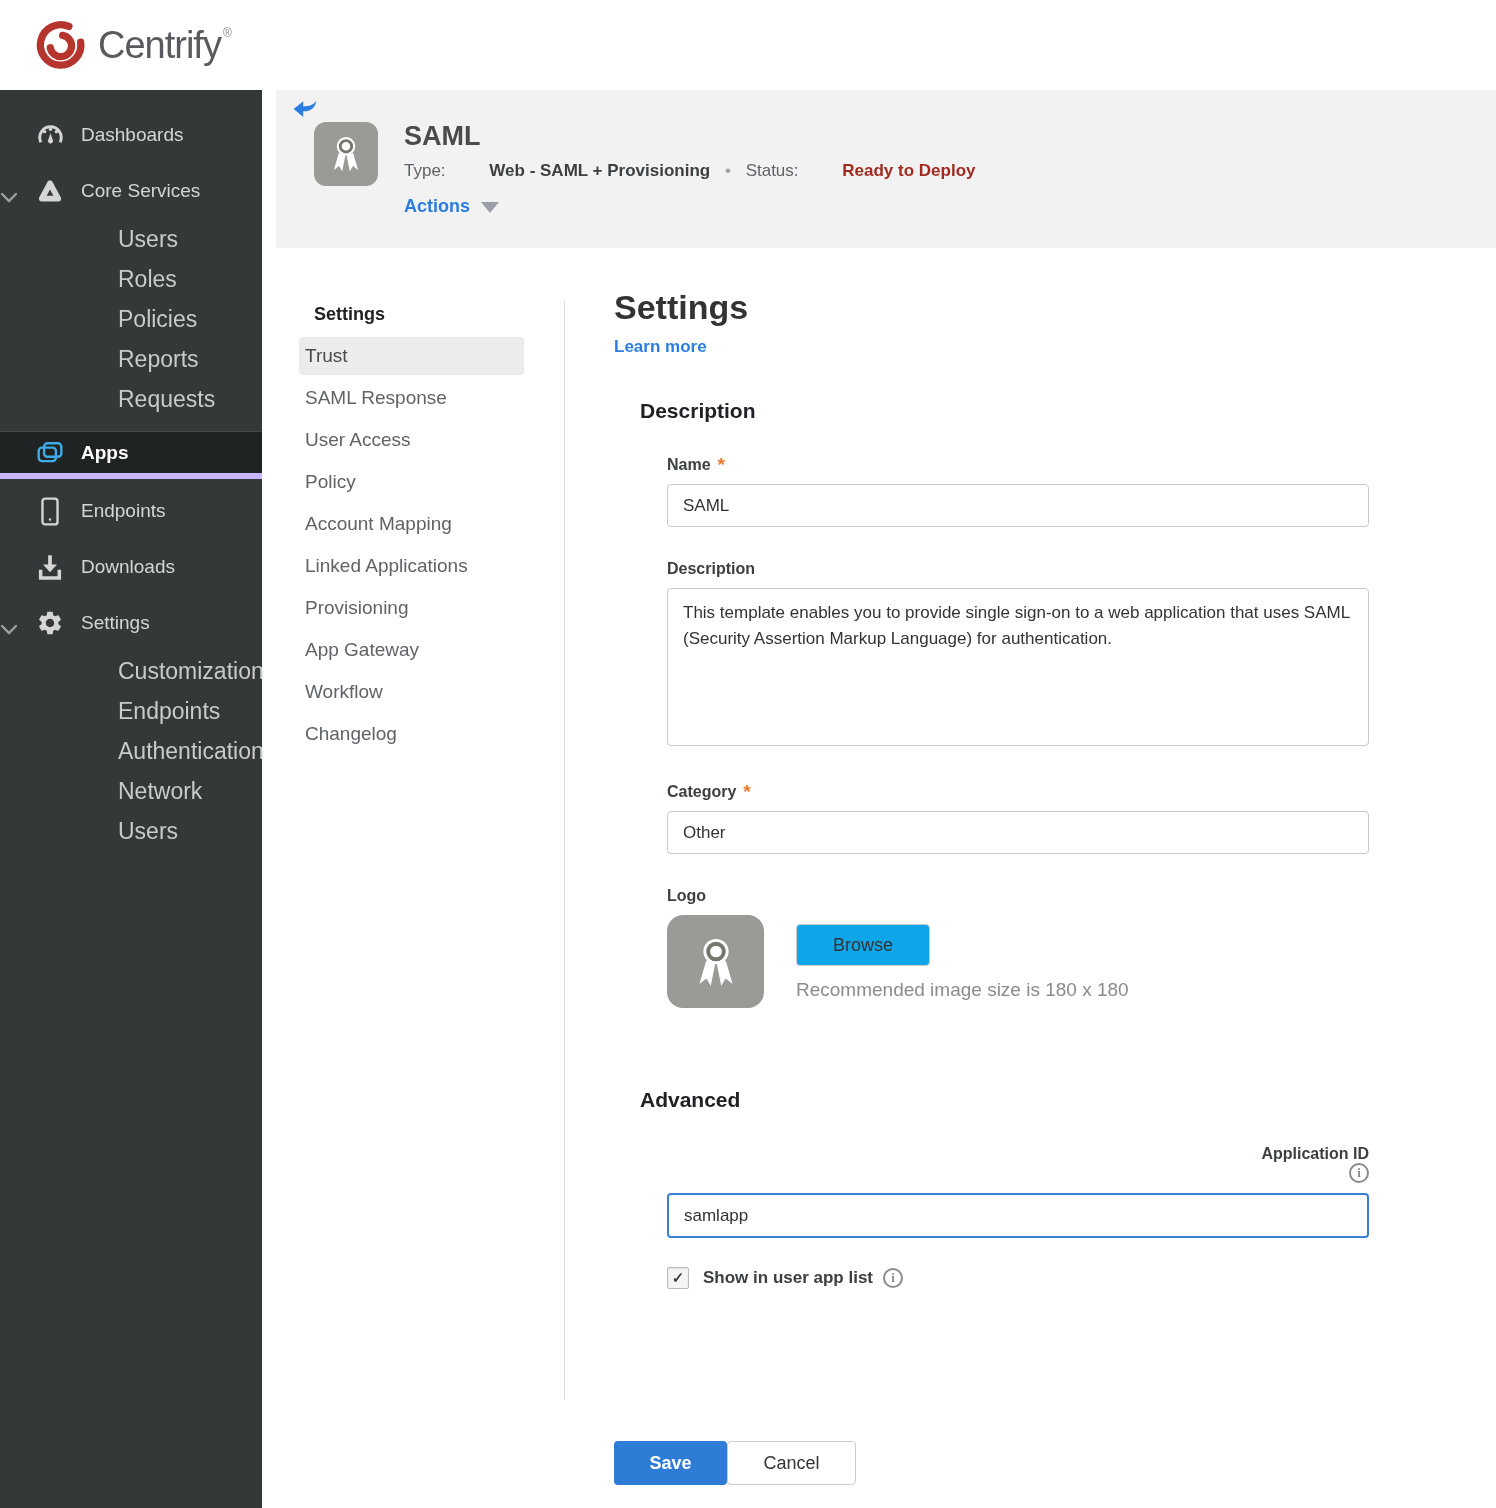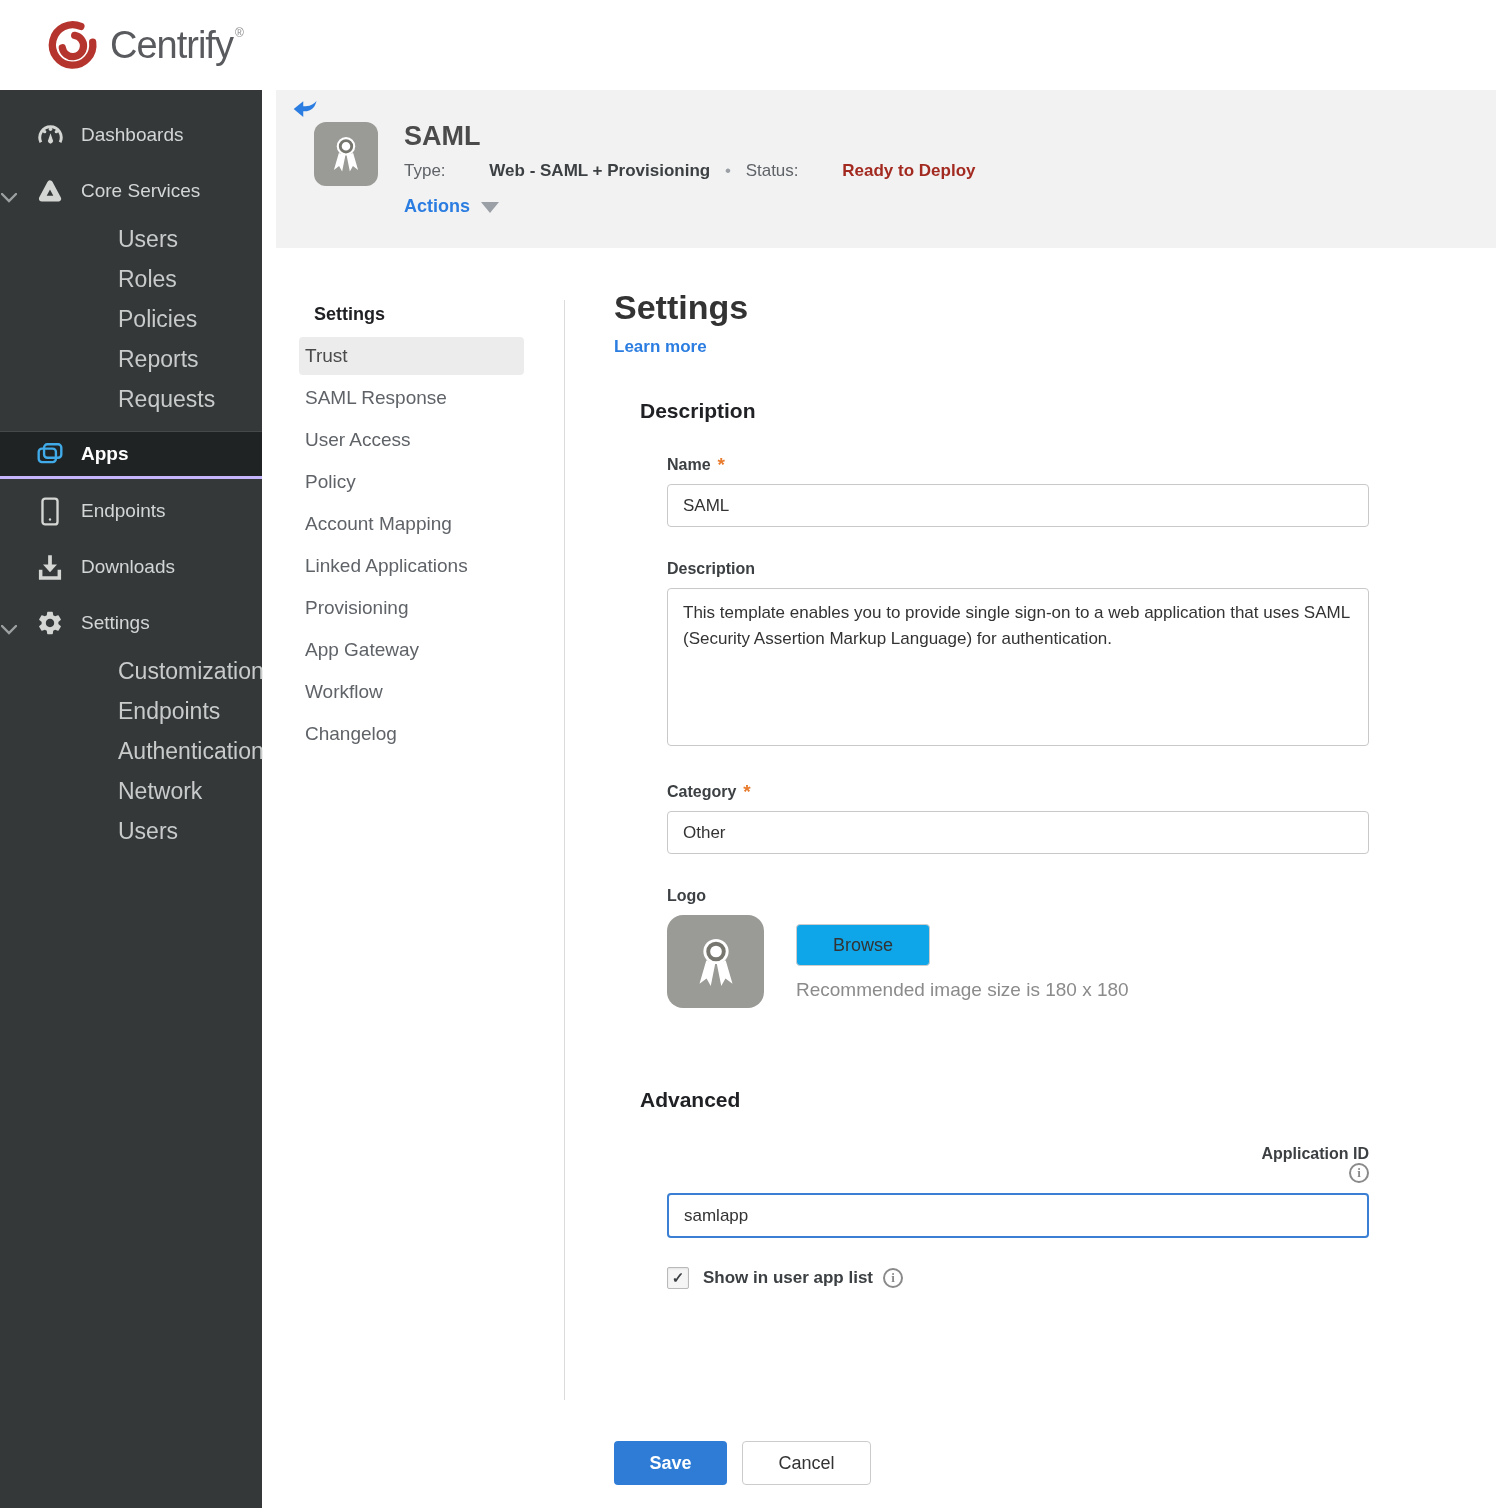--- a/index.html
+++ b/index.html
@@ -3,39 +3,39 @@
 <meta charset="utf-8">
 <style>
   * { margin:0; padding:0; box-sizing:border-box; }
   html,body { background:#fff; }
   body {
     width:1496px; height:1508px; position:relative; overflow:hidden;
     font-family:"Liberation Sans", sans-serif; color:#333;
   }
 
   
-  .topbar { height:90px; background:#fff; display:flex; align-items:center; padding-left:46px;text-align:center; }
+  .topbar { height:90px; background:#fff; display:flex; align-items:center; padding-left:34px;text-align:center; }
   .brand { display:flex; align-items:center; }
   .brand svg { display:block; }
   .brand-text { font-size:38px; color:#595a5e; letter-spacing:-1px; margin-left:10px; }
   .brand-mark { font-size:12px; color:#8a8b8e; vertical-align:top; margin-left:2px; position:relative; top:-12px; }
 
   
   .shell { display:flex; height:1418px;gap:14px; }
 
   
   .sidebar { width:262px; background:#343839; padding-top:17px; flex:none; }
   .nav-item { height:56px; display:flex; align-items:center; position:relative;
               font-size:19px; color:#d4d6d6; cursor:pointer; }
   .nav-item .chev { position:absolute; left:1px; top:50%; margin-top:-5px; }
   .nav-icon { width:28px; margin-left:36px; margin-right:17px; display:flex; justify-content:center; flex:none; }
   .nav-sub { height:40px; display:flex; align-items:center; padding-left:118px;
              font-size:23px; color:#c9cbcb; cursor:pointer; }
   .nav-item.active { background:#1f2324; color:#fff; font-weight:bold; height:48px; margin-top:12px;
-                     border-top:1px solid #45494a; border-bottom:3px solid #c4b5fd; }
+                     border-top:1px solid #45494a; border-bottom:6px solid #c4b5fd; }
   .nav-item.apps + .nav-item { margin-top:4px; }
 
   
   .main { flex:1; display:flex; flex-direction:column; }
 
   
   .app-header { background:#f2f2f2; height:158px; position:relative; flex:none; }
   .back-btn { position:absolute; left:16px; top:7px; width:28px; height:24px; cursor:pointer; }
   .header-row { display:flex; padding-top:32px; padding-left:38px; }
   .app-icon { width:64px; height:64px; border-radius:12px; background:#9a9a96; flex:none;
@@ -98,21 +98,21 @@
               display:flex; align-items:center; justify-content:center; cursor:pointer;
               font-size:15px; font-weight:bold; color:#3c4043;
               box-shadow:inset 0 1px 2px rgba(0,0,0,0.08); }
   .checkbox-label { font-size:17px; font-weight:bold; color:#3c4043; margin-left:14px; }
   .checkbox-row .info-icon { margin-left:10px; }
 
   .form-footer { margin-top:152px; display:flex; }
   .save-btn { width:113px; height:44px; background:#2e7cd6; color:#fff; font-weight:bold; font-size:18px;
               border:none; border-radius:4px; cursor:pointer; font-family:"Liberation Sans", sans-serif; }
   .cancel-btn { width:129px; height:44px; background:#fff; color:#333; font-size:18px;
-              border:1px solid #ccc; border-radius:4px; cursor:pointer; margin-left:15px;
+              border:1px solid #ccc; border-radius:4px; cursor:pointer; 
               font-family:"Liberation Sans", sans-serif; }
 </style>
 </head>
 <body>
 
 <div class="topbar">
   <div class="brand">
     <svg width="54" height="54" viewBox="0 0 48 48">
       <g fill="none" stroke="#b5342e" stroke-width="6.5" stroke-linecap="round">
         <path d="M31 7.5 A18 18 0 1 0 41.5 21.5"></path>

